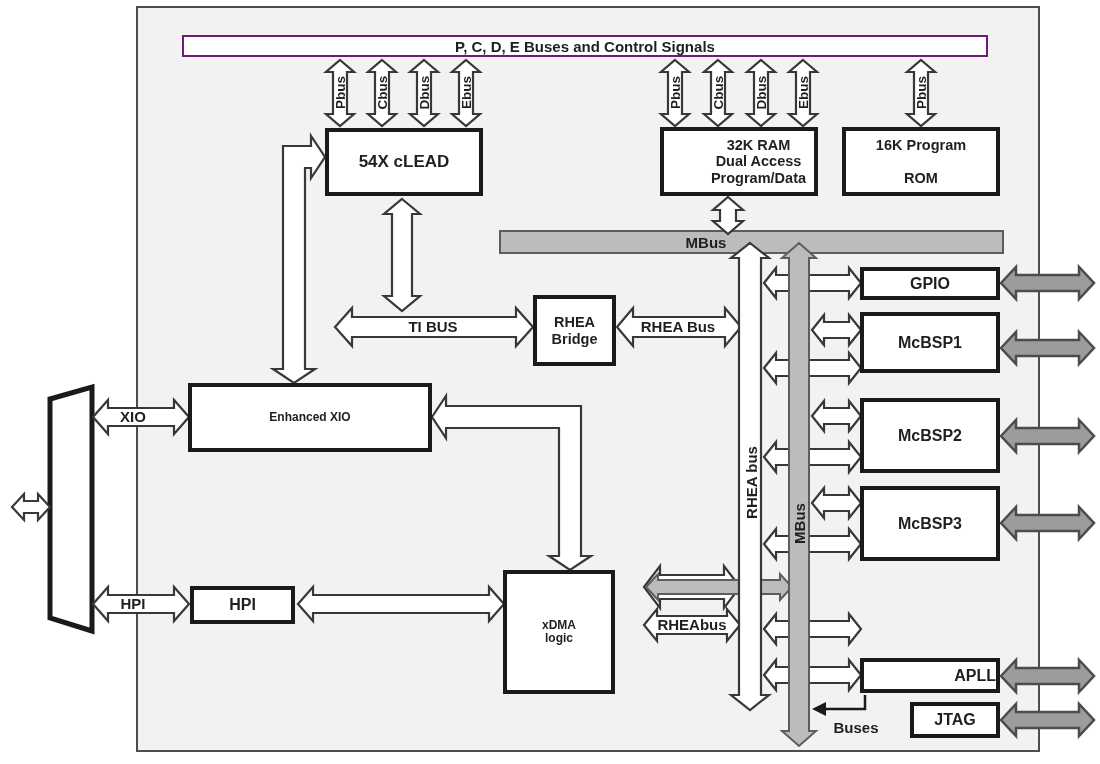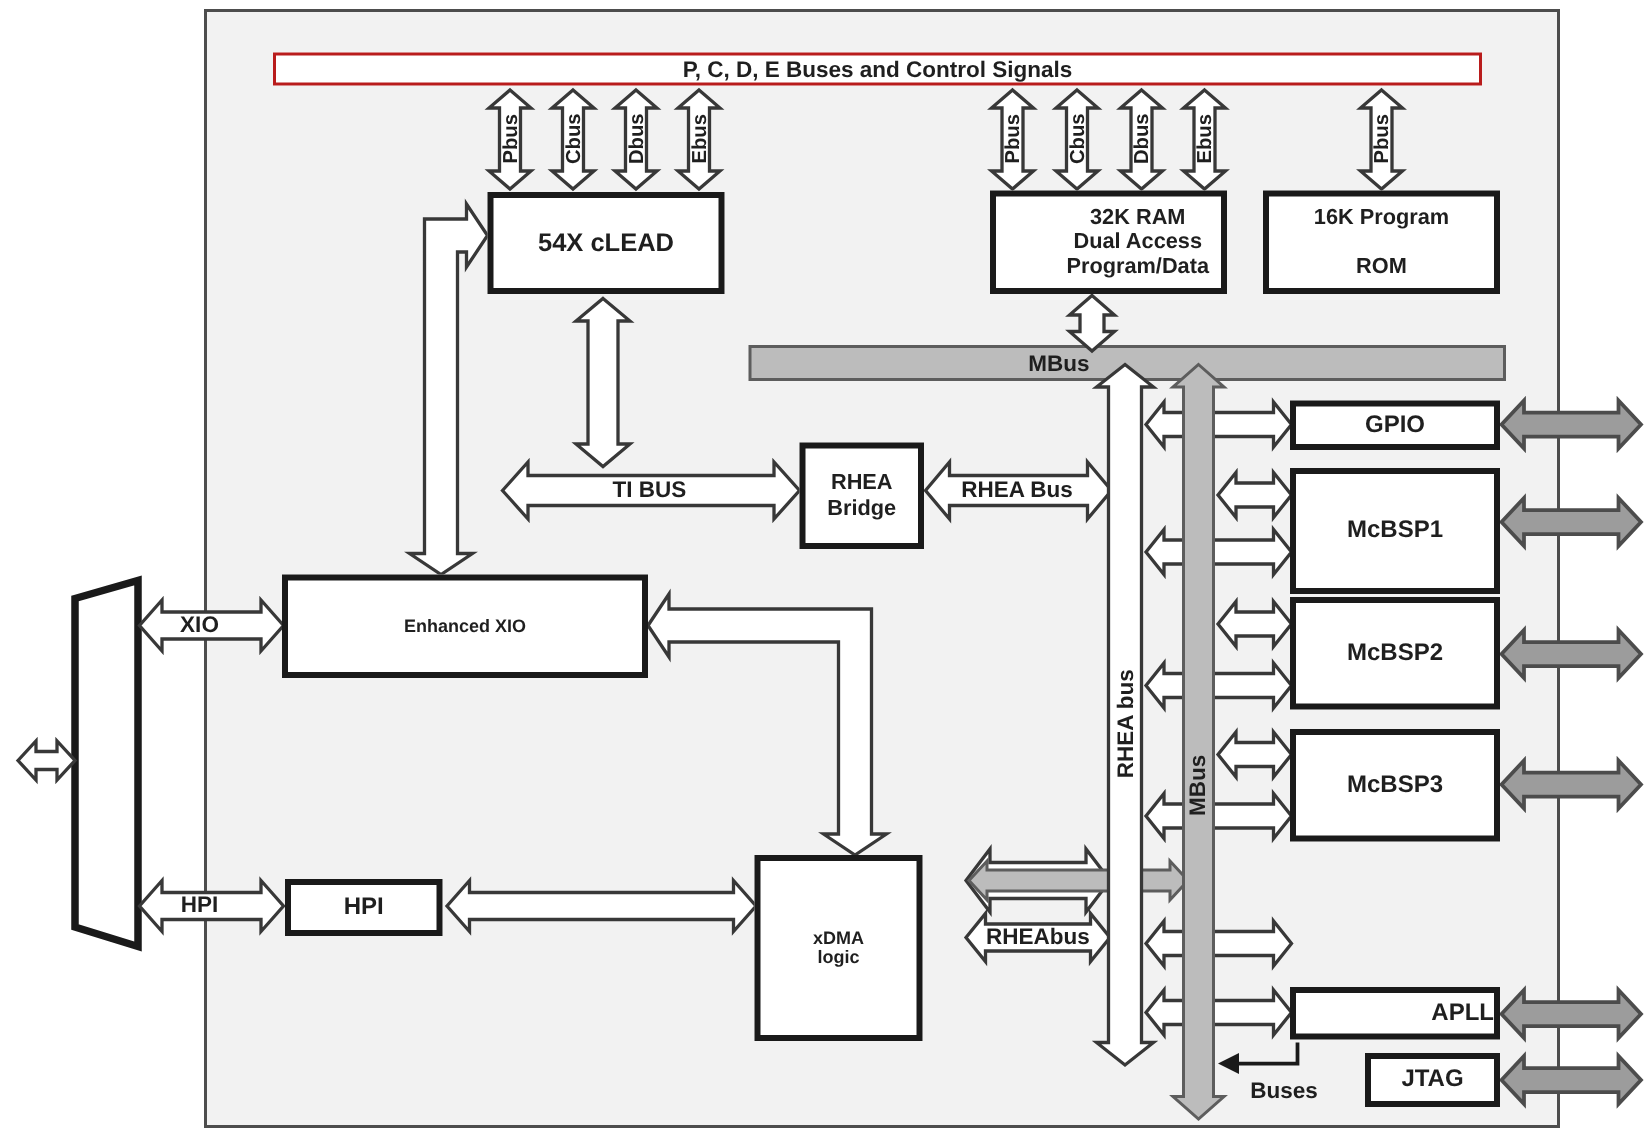--- a/index.html
+++ b/index.html
@@ -7,21 +7,21 @@
   #stage{position:relative;width:1100px;height:764px;overflow:hidden;}
   #chip{position:absolute;left:136px;top:6px;width:904px;height:746px;
     background:#f2f2f2;border:2px solid #4d4d4d;box-sizing:border-box;}
   svg#wires{position:absolute;left:0;top:0;width:1100px;height:764px;}
   .blk{position:absolute;box-sizing:border-box;background:#ffffff;border:4px solid #1a1a1a;
     display:flex;flex-direction:column;align-items:center;justify-content:center;
     font-weight:bold;color:#1f1f1f;text-align:center;line-height:1.12;}
   .lbl{position:absolute;font-weight:bold;color:#1f1f1f;text-align:center;white-space:nowrap;}
   .vlbl{transform:rotate(-90deg);transform-origin:center center;}
   #topbar{position:absolute;left:182px;top:35px;width:806px;height:22px;box-sizing:border-box;
-    background:#ffffff;border:2px solid #b91c1c;display:flex;align-items:center;justify-content:center;
+    background:#ffffff;border:2px solid #701a75;display:flex;align-items:center;justify-content:center;
     font-weight:bold;font-size:15px;color:#1f1f1f;}
 </style>
 </head>
 <body>
 
 <div id="stage">
 
   <div id="chip"></div>
 
   <svg id="wires" viewBox="0 0 1100 764">
@@ -121,21 +121,21 @@
     </div>
 
   <div class="blk" style="left:503px;top:570px;width:112px;height:124px;font-size:12px;">
     <span>xDMA</span>
     <span>logic</span>
   </div>
 
   <div class="blk" style="left:860px;top:267px;width:140px;height:33px;font-size:16px;">
       <span>GPIO</span>
     </div>
-  <div class="blk" style="left:860px;top:312px;width:140px;height:84px;font-size:16px;">
+  <div class="blk" style="left:860px;top:312px;width:140px;height:61px;font-size:16px;">
       <span>McBSP1</span>
     </div>
   <div class="blk" style="left:860px;top:398px;width:140px;height:75px;font-size:16px;">
       <span>McBSP2</span>
     </div>
   <div class="blk" style="left:860px;top:486px;width:140px;height:75px;font-size:16px;">
       <span>McBSP3</span>
     </div>
   <div class="blk" style="left:860px;top:658px;width:140px;height:35px;font-size:16px;align-items:flex-end;">
       <span>APLL</span>

